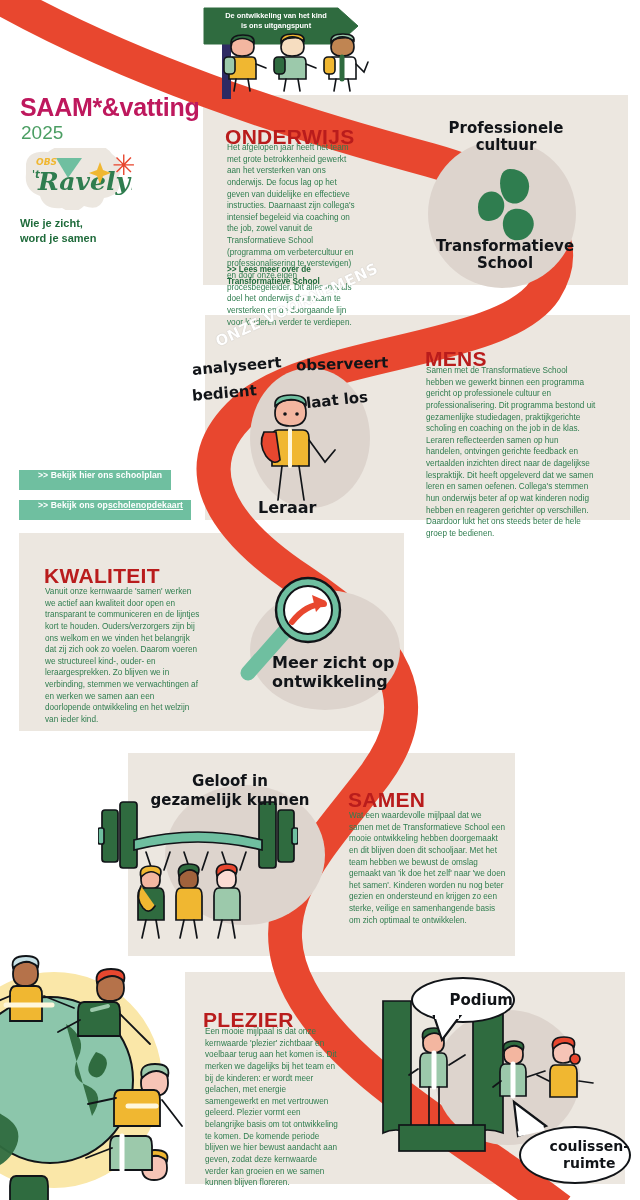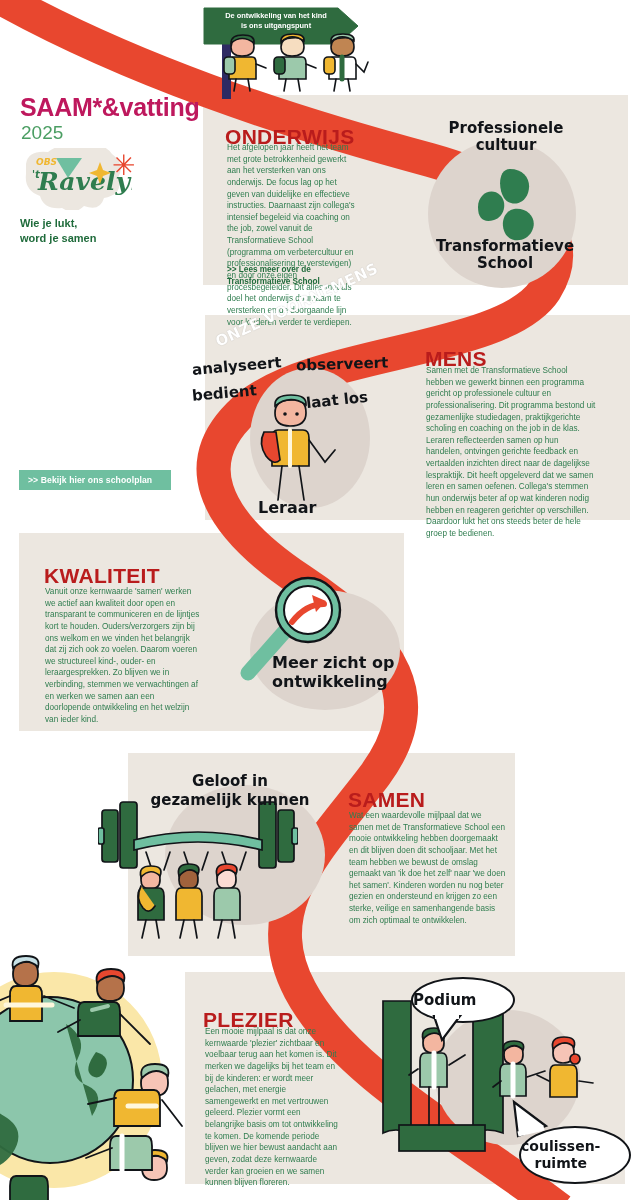--- a/index.html
+++ b/index.html
@@ -65,22 +65,22 @@
     font-family: "DejaVu Sans", sans-serif;
   }
 
   
   .cta {
     position: absolute;
     background: #6fbfa0;
     color: #ffffff;
     font-size: 8.6px;
     font-weight: bold;
-    display: flex; align-items: center;
-    padding-left: 9px;
+    display: flex; 
+    padding-left: 19px;
     letter-spacing: .1px;
   }
   .cta u { text-decoration: underline; }
 
   
   .hand {
     position: absolute;
     color: #111418;
     font-weight: bold;
     font-family: "DejaVu Sans", sans-serif;
@@ -104,21 +104,21 @@
     left: 208px; top: 296px;
     text-shadow: 0 0 1px rgba(0,0,0,.25);
   }
 
   
   .bubble {
     position: absolute;
     background: #fff;
     border: 2.2px solid #111418;
     border-radius: 50%;
-    display: flex; align-items: center; justify-content: flex-start;
+    display: flex; align-items: center; justify-content: flex-end;
     text-align: center;
     color: #111418; font-weight: bold;
     font-family: "DejaVu Sans", sans-serif;
   }
 
   .circle-bg { position: absolute; background: #ddd4cd; border-radius: 50%; }
 </style>
 </head>
 <body>
 
@@ -352,21 +352,21 @@
         <path d="M34 10 L60 10 L46 30 Z" fill="#6fbfa0"></path>
         <text x="14" y="17" font-family="DejaVu Sans, sans-serif" font-size="9" font-weight="bold" font-style="italic" fill="#f0b731">OBS</text>
         <text x="10" y="30" font-family="DejaVu Sans, sans-serif" font-size="10" font-weight="bold" font-style="italic" fill="#2f7d4f">'t</text>
         <text x="16" y="42" font-family="DejaVu Serif, serif" font-size="25" font-weight="bold" font-style="italic" fill="#2f7d4f">Ravelyn</text>
         <path d="M78 14 l3 8 l8 3 l-8 3 l-3 8 l-3 -8 l-8 -3 l8 -3 z" fill="#f0b731"></path>
       </svg>
     </div>
     <div class="asterisk">✳</div>
 
     <div class="brand-tag">
-      <span>Wie je lukt,</span><br>
+      <span>Wie je zicht,</span><br>
       <span>word je samen</span>
     </div>
 
     <div class="sect-title" style="position:absolute; left:225px; top:112px;">ONDERWIJS</div>
     <div class="body-text" style="position:absolute; left:227px; top:142px; width:128px;">Het afgelopen jaar heeft het team met grote betrokkenheid gewerkt aan het versterken van ons onderwijs. De focus lag op het geven van duidelijke en effectieve instructies. Daarnaast zijn collega's intensief begeleid via coaching on the job, zowel vanuit de Transformatieve School (programma om verbetercultuur en professionalisering te verstevigen) en door onze eigen procesbegeleider. Dit alles met als doel het onderwijs duurzaam te versterken en de doorgaande lijn voor kinderen verder te verdiepen.</div>
     <div class="link-text" style="position:absolute; left:227px; top:264px; width:128px;">&gt;&gt; Lees meer over de Transformatieve School</div>
 
     <div class="hand" style="left:436px; top:120px; width:140px; font-size:15px; text-align:center;">
       <span>Professionele</span><br>
       <span>cultuur</span>
@@ -383,20 +383,24 @@
     <div class="hand" style="left:192px; top:385px; font-size:15px; transform:rotate(-5deg);">bedient</div>
     <div class="hand" style="left:306px; top:392px; font-size:15px; transform:rotate(-6deg);">laat los</div>
     <div class="hand" style="left:258px; top:499px; font-size:16px;">Leraar</div>
 
     <div class="sect-title" style="position:absolute; left:425px; top:334px;">MENS</div>
     <div class="body-text" style="position:absolute; left:426px; top:365px; width:170px;">Samen met de Transformatieve School hebben we gewerkt binnen een programma gericht op professionele cultuur en professionalisering. Dit programma bestond uit gezamenlijke studiedagen, praktijkgerichte scholing en coaching on the job in de klas. Leraren reflecteerden samen op hun handelen, ontvingen gerichte feedback en vertaalden inzichten direct naar de dagelijkse lespraktijk. Dit heeft opgeleverd dat we samen leren en samen oefenen. Collega's stemmen hun onderwijs beter af op wat kinderen nodig hebben en reageren gerichter op verschillen. Daardoor lukt het ons steeds beter de hele groep te bedienen.</div>
 
     <div class="cta" style="left:19px; top:470px; width:152px; height:20px;">
       <span>&gt;&gt; Bekijk hier ons schoolplan</span>
     </div>
+    <div class="cta" style="left:19px; top:500px; width:172px; height:20px;">
+      <span>&gt;&gt; Bekijk ons op </span>
+        <u>scholenopdekaart</u>
+    </div>
 
     <div class="sect-title" style="position:absolute; left:44px; top:551px;text-align:center;">KWALITEIT</div>
     <div class="body-text" style="position:absolute; left:45px; top:586px; width:155px;">Vanuit onze kernwaarde 'samen' werken we actief aan kwaliteit door open en transparant te communiceren en de lijntjes kort te houden. Ouders/verzorgers zijn bij ons welkom en we vinden het belangrijk dat zij zich ook zo voelen. Daarom voeren we structureel kind-, ouder- en leraargesprekken. Zo blijven we in verbinding, stemmen we verwachtingen af en werken we samen aan een doorlopende ontwikkeling en het welzijn van ieder kind.</div>
 
     <div class="hand" style="left:272px; top:653px; font-size:16px; line-height:1.2;">
       <span>Meer zicht op</span><br>
       <span>ontwikkeling</span>
     </div>
 
     <div class="hand" style="left:140px; top:772px; width:180px; font-size:15px; text-align:center; line-height:1.25;">

